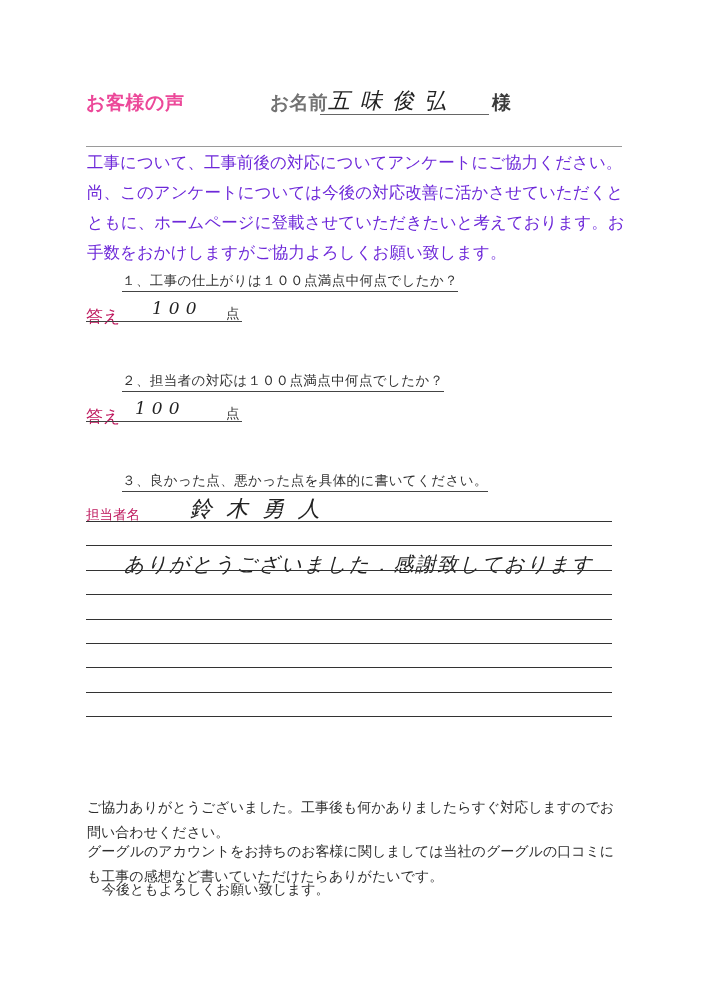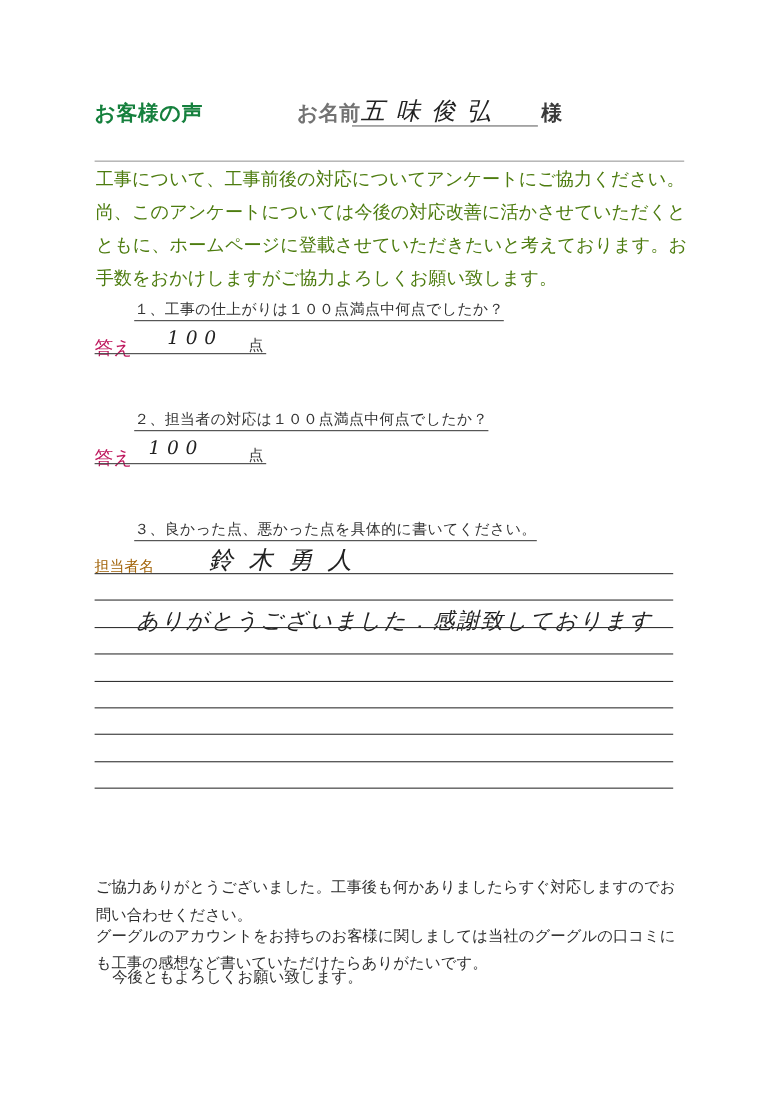--- a/index.html
+++ b/index.html
@@ -1,35 +1,35 @@
 <!DOCTYPE html>
 <html><head>
 <meta charset="utf-8">
 <style>
   html, body { margin: 0; padding: 0; }
   body {
     width: 707px; height: 1000px; background: #ffffff; position: relative; overflow: hidden;
     font-family: "DejaVu Sans", "Liberation Sans", sans-serif; color: #333333;
   }
   .abs { position: absolute; }
-  .title { left: 86px; top: 90px; font-size: 19px; font-weight: bold; color: #15803d; letter-spacing: 0.5px; }
+  .title { left: 86px; top: 90px; font-size: 19px; font-weight: bold; color: #ec4899; letter-spacing: 0.5px; }
   .name-label { left: 270px; top: 90px; font-size: 19px; font-weight: bold; color: #737373; }
   .name-line { left: 320px; top: 114px; width: 169px; height: 1px; background: #666; }
   .hand { font-family: "DejaVu Serif", "Liberation Serif", serif; color: #222; font-style: italic; }
   .name-value { left: 328px; top: 86px; font-size: 22px; letter-spacing: 10px; }
   .sama { left: 492px; top: 90px; font-size: 19px; font-weight: bold; color: #3a3a3a; }
   .top-rule { left: 86px; top: 146px; width: 536px; height: 1px; background: #9a9a9a; }
-  .intro { left: 87px; top: 148px; width: 540px; font-size: 16.5px; line-height: 30px; color: #4d7c0f; }
+  .intro { left: 87px; top: 148px; width: 540px; font-size: 16.5px; line-height: 30px; color: #6d28d9; }
   .q { font-size: 13.5px; color: #333; border-bottom: 1px solid #444; padding-bottom: 1px; letter-spacing: 0.4px; margin-left: 36px; }
   .ans-label { font-size: 17px; color: #be185d; }
   .ans-line { height: 1px; background: #444; }
   .ans-val { font-size: 17px; letter-spacing: 6px; }
   .ten { font-size: 13.5px; color: #333; }
   .rule { left: 86px; width: 526px; height: 1px; background: #333; }
-  .staff-label { left: 86px; top: 506px; font-size: 13.5px; color: #a16207; }
+  .staff-label { left: 86px; top: 506px; font-size: 13.5px; color: #be185d; }
   .staff-val { left: 190px; top: 494px; font-size: 22px; letter-spacing: 14px; }
   .comment { left: 124px; top: 551px; font-size: 20px; letter-spacing: 2px; }
   .outro { left: 87px; width: 540px; font-size: 14px; line-height: 25px; color: #2e2e2e; }
 </style>
 </head>
 <body>
 
 <div>
   <div class="abs title">お客様の声</div>
   <div class="abs name-label">お名前</div>

